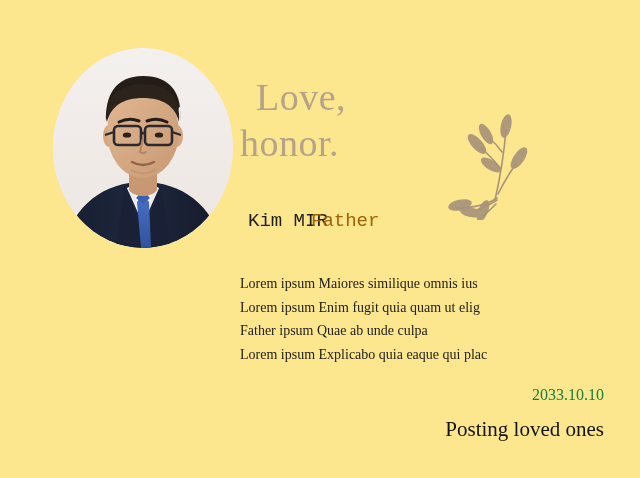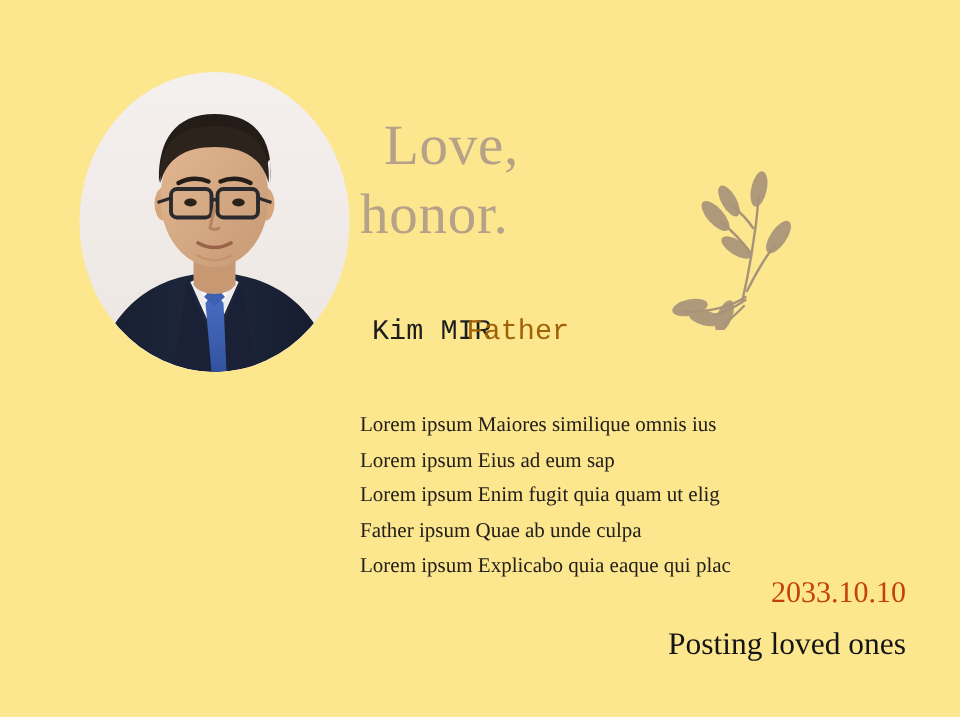--- a/index.html
+++ b/index.html
@@ -101,22 +101,22 @@
   
   #footer {
     position: absolute;
     right: 36px;
     top: 384px;
     width: 300px;
     text-align: right;
   }
   #post-date {
     display: block;
-    font-size: 20px;
-    color: #c2410c;
+    font-size: 16px;
+    color: #15803d;
     line-height: 22px;
   }
   #footer-title {
     display: block;
     font-size: 21px;
     color: #141414;
     line-height: 30px;
     margin-top: 8px;
   }
 </style>
@@ -226,21 +226,20 @@
     </svg>
   </div>
 
   <div id="name-row">
     <span id="subject-name">Kim MIR</span>
     <span id="relation-label">Father</span>
   </div>
 
   <div id="message">
     <span class="mline">Lorem ipsum Maiores similique omnis ius</span>
-    <span class="mline">Lorem ipsum Eius ad eum sap</span>
     <span class="mline">Lorem ipsum Enim fugit quia quam ut elig</span>
     <span class="mline">Father ipsum Quae ab unde culpa</span>
     <span class="mline">Lorem ipsum Explicabo quia eaque qui plac</span>
   </div>
 
   <div id="footer">
     <span id="post-date">2033.10.10</span>
     <span id="footer-title">Posting loved ones</span>
   </div>
 

